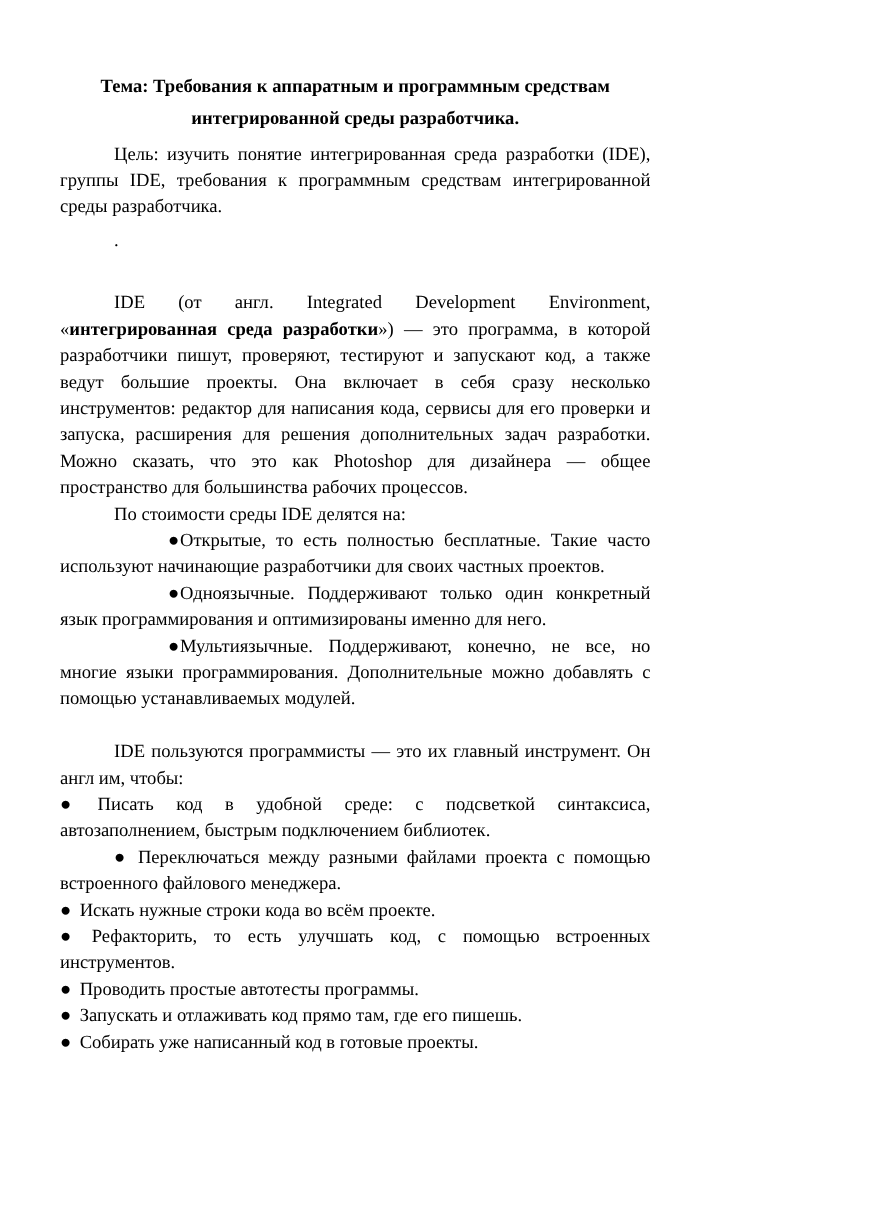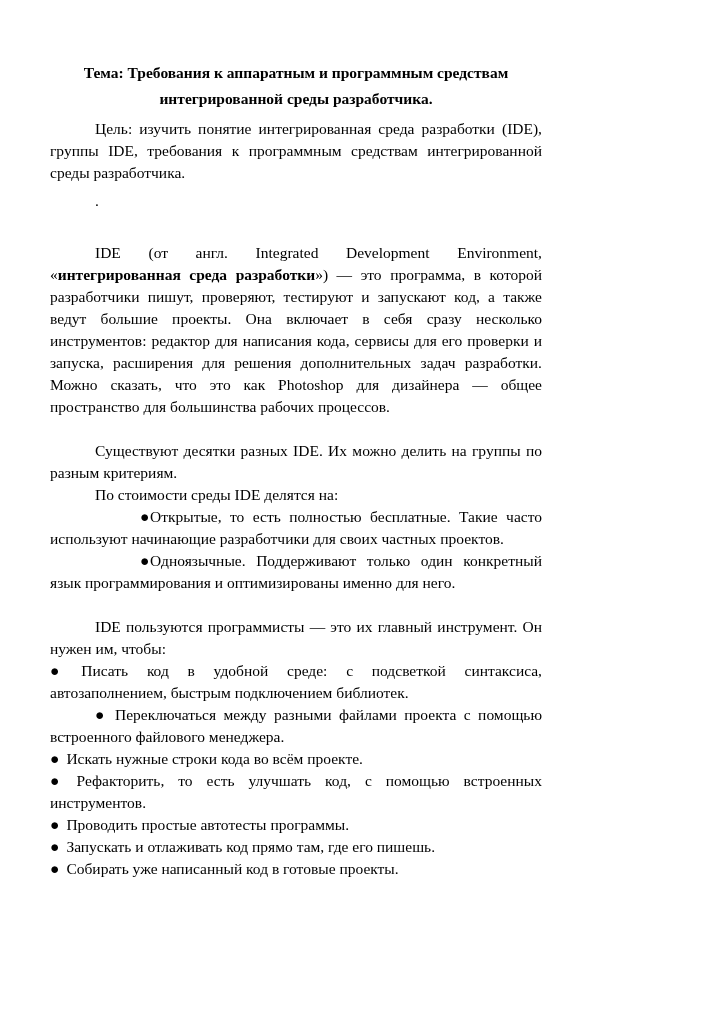--- a/index.html
+++ b/index.html
@@ -47,34 +47,34 @@
     <div>Тема: Требования к аппаратным и программным средствам</div>
     <div>интегрированной среды разработчика.</div>
   </div>
 
   <p class="para indent gap-sm">Цель: изучить понятие интегрированная среда разработки (IDE), группы IDE, требования к программным средствам интегрированной среды разработчика.</p>
 
   <p class="para indent gap-sm">.</p>
 
   <p class="para indent gap-lg"><span>IDE (от англ. Integrated Development Environment, «</span><b>интегрированная среда разработки</b><span>») — это программа, в которой разработчики пишут, проверяют, тестируют и запускают код, а также ведут большие проекты. Она включает в себя сразу несколько инструментов: редактор для написания кода, сервисы для его проверки и запуска, расширения для решения дополнительных задач разработки. Можно сказать, что это как Photoshop для дизайнера — общее пространство для большинства рабочих процессов.</span></p>
 
-  <p class="para indent gap">Существуют десятки разных IDE. Их можно делить на группы по разным критериям.</p>
 
   <p class="para indent">По стоимости среды IDE делятся на:</p>
 
   <div>
     <p class="para indent"><span class="bullet-tab">●</span><span>Открытые, то есть полностью бесплатные. Такие часто используют начинающие разработчики для своих частных проектов.</span></p>
   </div>
 
 
   <div>
     <p class="para indent"><span class="bullet-tab">●</span><span>Одноязычные. Поддерживают только один конкретный язык программирования и оптимизированы именно для него.</span></p>
+    <p class="para indent"><span class="bullet-tab">●</span><span>Мультиязычные. Поддерживают, конечно, не все, но многие языки программирования. Дополнительные можно добавлять с помощью устанавливаемых модулей.</span></p>
   </div>
 
-  <p class="para indent gap">IDE пользуются программисты — это их главный инструмент. Он нужен им, чтобы:</p>
+  <p class="para indent gap">IDE пользуются программисты — это их главный инструмент. Он англ им, чтобы:</p>
 
   <div>
     <p class="para"><span class="bullet-sm">●</span><span>Писать код в удобной среде: с подсветкой синтаксиса, автозаполнением, быстрым подключением библиотек.</span></p>
     <p class="para indent"><span class="bullet-sm">●</span><span>Переключаться между разными файлами проекта с помощью встроенного файлового менеджера.</span></p>
     <p class="para"><span class="bullet-sm">●</span><span>Искать нужные строки кода во всём проекте.</span></p>
     <p class="para"><span class="bullet-sm">●</span><span>Рефакторить, то есть улучшать код, с помощью встроенных инструментов.</span></p>
     <p class="para"><span class="bullet-sm">●</span><span>Проводить простые автотесты программы.</span></p>
     <p class="para"><span class="bullet-sm">●</span><span>Запускать и отлаживать код прямо там, где его пишешь.</span></p>
     <p class="para"><span class="bullet-sm">●</span><span>Собирать уже написанный код в готовые проекты.</span></p>
   </div>

